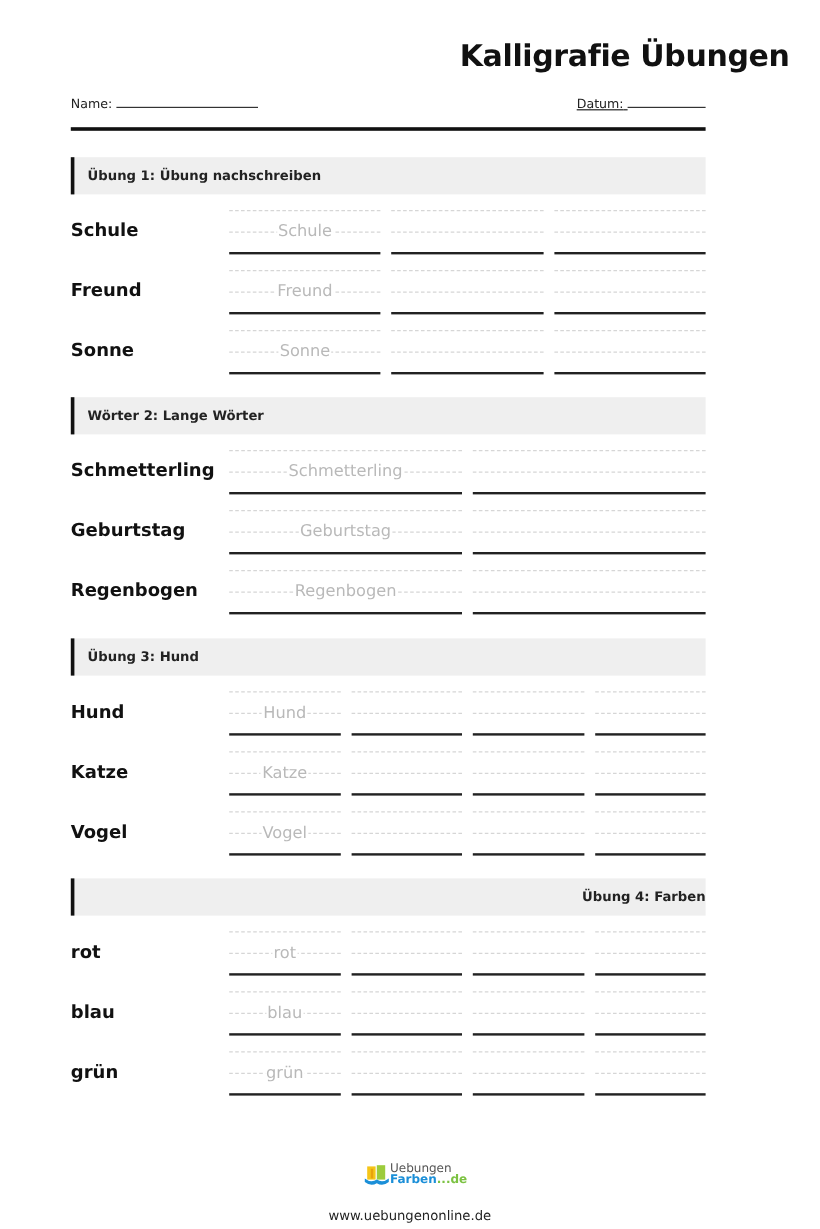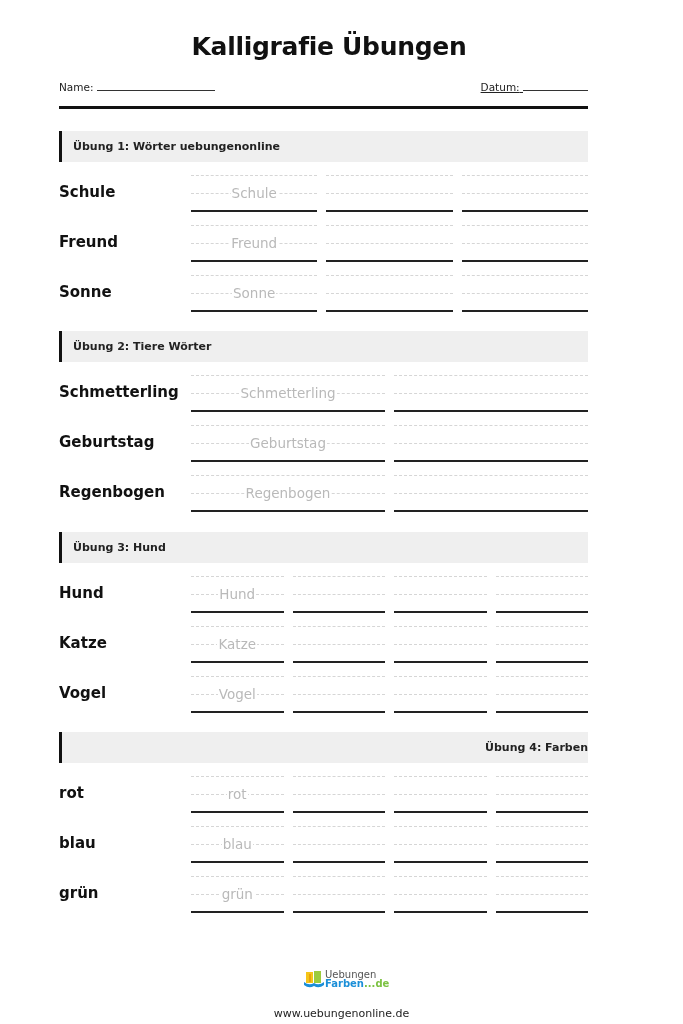--- a/index.html
+++ b/index.html
@@ -1,18 +1,18 @@
 <!DOCTYPE html>
 <html><head>
 <meta charset="utf-8">
 <style>
   * { box-sizing: border-box; margin: 0; padding: 0; }
   html, body { width: 683px; height: 1024px; background: #ffffff; overflow: hidden; }
   body { font-family: "DejaVu Sans", "Liberation Sans", sans-serif; color: #111; position: relative; }
-  .title { position: absolute; top: 32px; left: 0; width: 658px; text-align: center; font-size: 25px; font-weight: bold; letter-spacing: -0.3px; }
+  .title { position: absolute; top: 32px; left: 0; width: 658px; text-align: right; font-size: 25px; font-weight: bold; letter-spacing: -0.3px; }
   .meta { position: absolute; top: 81px; font-size: 10.5px; color: #222; }
   .meta.name { left: 59px; }
   .meta.date { right: 95px; text-decoration: underline; }
   .meta .blank { display: inline-block; border-bottom: 1px solid #333; vertical-align: baseline; height: 9px; }
   .rule { position: absolute; left: 59px; width: 529px; top: 106px; height: 3px; background: #111; }
   .section-head { position: absolute; left: 59px; width: 529px; height: 31px; background: #efefef; border-left: 3px solid #111; padding-left: 11px; font-size: 11px; font-weight: bold; line-height: 31px; color: #222; }
   .row-label { position: absolute; left: 59px; font-size: 15px; font-weight: bold; color: #111; }
   .cell { position: absolute; height: 44px; }
   .cell .dash-top { position: absolute; left: 0; right: 0; top: 0; border-top: 1px dashed #d6d6d6; }
   .cell .dash-mid { position: absolute; left: 0; right: 0; top: 18px; border-top: 1px dashed #d6d6d6; }
@@ -35,21 +35,21 @@
   <span class="blank" style="width:118px;"></span>
 </div>
 <div class="meta date">
   <span>Datum:</span>
   <span class="blank" style="width:65px;"></span>
 </div>
 
 <div class="rule"></div>
 
 <div id="worksheet">
-    <div class="section-head" style="top: 131px;">Übung 1: Wörter uebungenonline</div>
+    <div class="section-head" style="top: 131px;">Übung 1: Übung nachschreiben</div>
     <div class="row-label" style="top: 183px;">Schule</div>
     <div class="cell" style="top: 175px; left: 191px; width: 126.333px;">
       <div class="dash-top"></div>
       <div class="dash-mid"></div>
       <div class="solid"></div>
       <div class="trace"><span>Schule</span></div>
     </div>
     <div class="cell" style="top: 175px; left: 326.333px; width: 126.333px;">
       <div class="dash-top"></div>
       <div class="dash-mid"></div>
@@ -87,21 +87,21 @@
     <div class="cell" style="top: 275px; left: 326.333px; width: 126.333px;">
       <div class="dash-top"></div>
       <div class="dash-mid"></div>
       <div class="solid"></div>
     </div>
     <div class="cell" style="top: 275px; left: 461.667px; width: 126.333px;">
       <div class="dash-top"></div>
       <div class="dash-mid"></div>
       <div class="solid"></div>
     </div>
-    <div class="section-head" style="top: 331px;">Übung 2: Tiere Wörter</div>
+    <div class="section-head" style="top: 331px;">Wörter 2: Lange Wörter</div>
     <div class="row-label" style="top: 383px;">Schmetterling</div>
     <div class="cell" style="top: 375px; left: 191px; width: 194px;">
       <div class="dash-top"></div>
       <div class="dash-mid"></div>
       <div class="solid"></div>
       <div class="trace"><span>Schmetterling</span></div>
     </div>
     <div class="cell" style="top: 375px; left: 394px; width: 194px;">
       <div class="dash-top"></div>
       <div class="dash-mid"></div>

